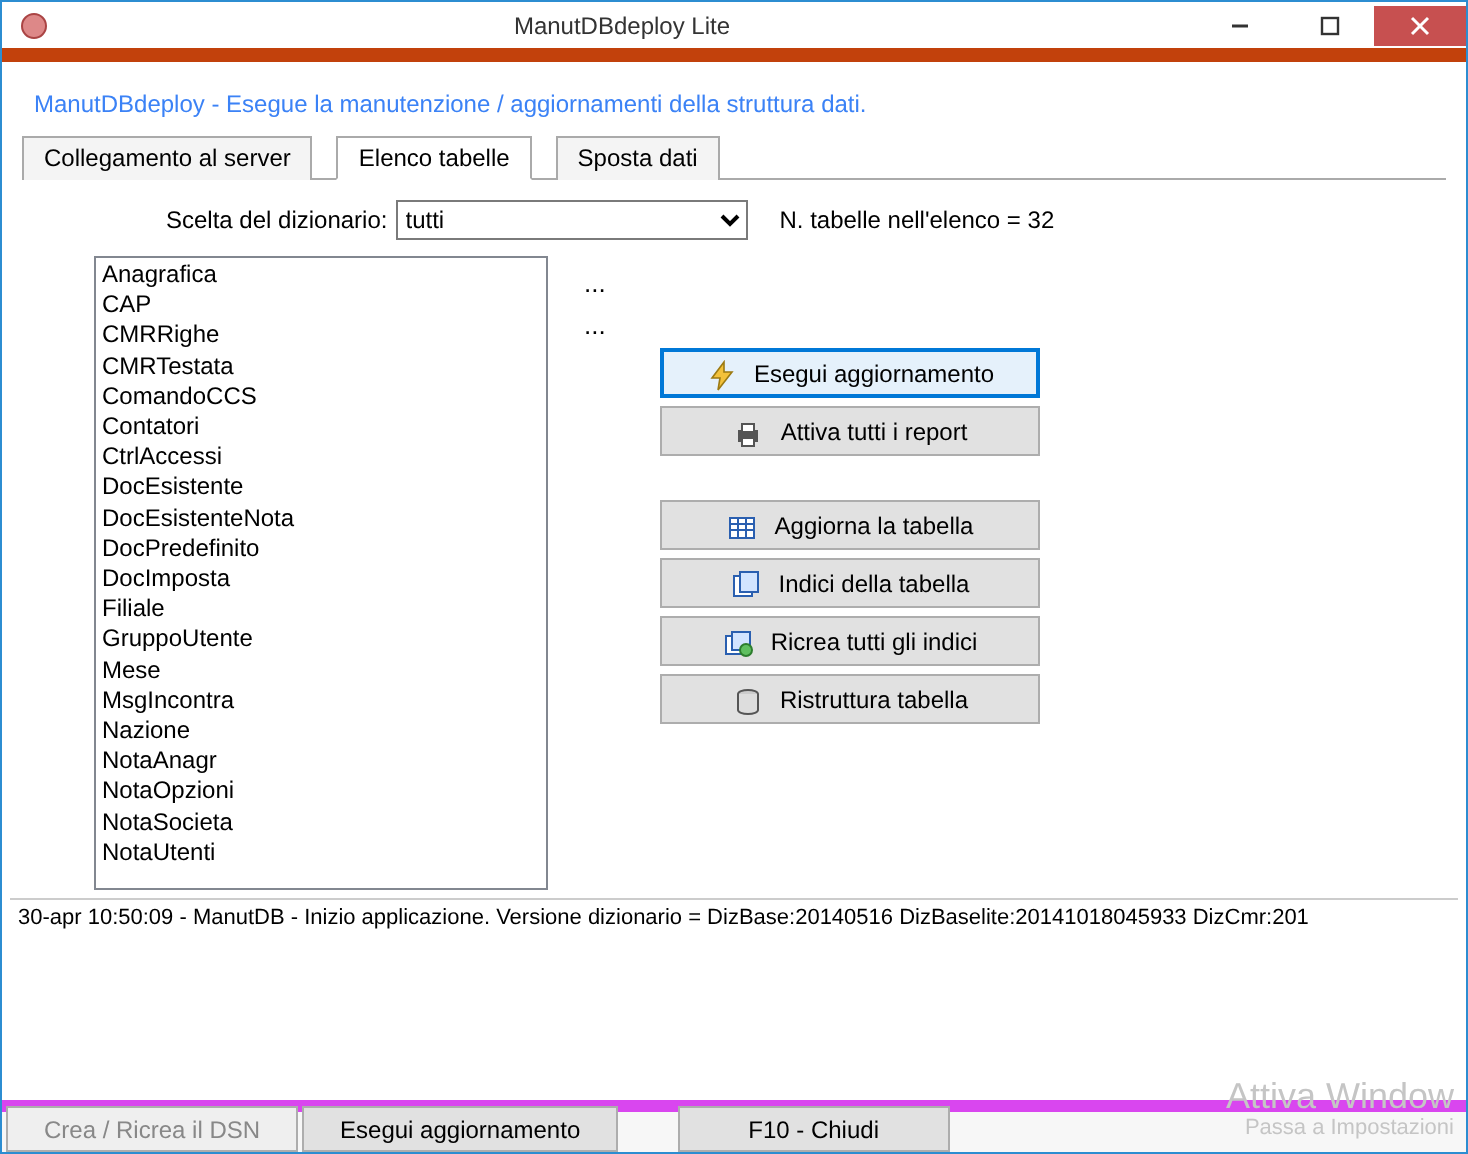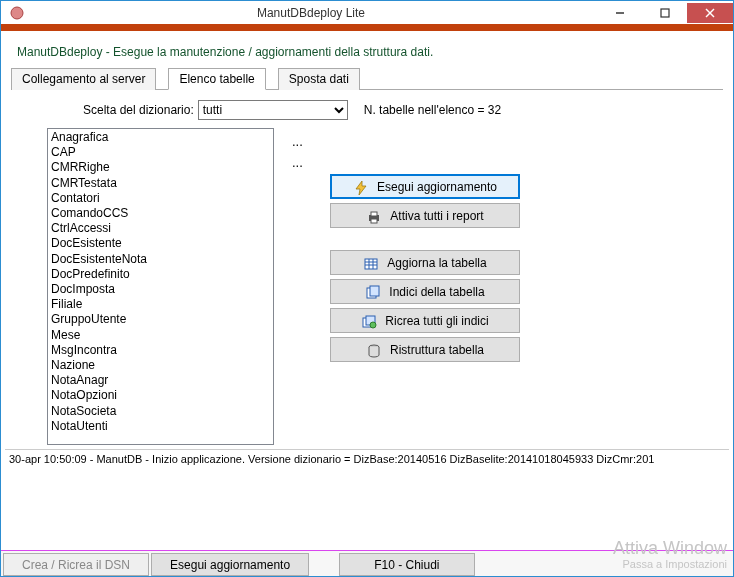--- a/index.html
+++ b/index.html
@@ -8,50 +8,50 @@
 
 .titlebar { height: 30px; background: #fff; display: flex; align-items: center; border-bottom: 7px solid #c2410c; }
 .titlebar .icon { width: 16px; height: 16px; margin-left: 8px; }
 .titlebar .title { flex: 1; text-align: center; font-size: 12px; color: #333; }
 .titlebar .wbuttons { display: flex; }
 .titlebar .wbtn { width: 45px; height: 20px; display: flex; align-items: center; justify-content: center; font-size: 13px; color: #333; position: relative; }
 .titlebar .wbtn.close { background: #c75050; color: #fff; width: 46px; height: 20px; }
 
 
 .content { padding: 8px 10px 4px 10px; }
-.desc { font-size: 12px; color: #14532d; margin: 6px 0 8px 6px; }
+.desc { font-size: 12px; color: #3b82f6; margin: 6px 0 8px 6px; }
 
 
 .tabs { display: flex; border-bottom: 1px solid #aaa; }
 .tab { font-size: 12px; padding: 3px 10px; border: 1px solid #aaa; border-bottom: none; background: #f4f4f4; margin-right: 12px; position: relative; top: 1px; cursor: default; }
 .tab.active { background: #fff; border-bottom: 1px solid #fff; }
 
 
 .tabbody { border: none; padding-top: 10px; display: flex; gap: 12px; padding-left: 36px; }
 
 .selrow { display: flex; align-items: center; gap: 4px; margin-left: 36px; font-size: 12px; }
-.selrow select { font-size: 12px; width: 150px; height: 20px; border: 1px solid #7a7a7a; background: #fff; }
+.selrow select { font-size: 12px; width: 176px; height: 20px; border: 1px solid #7a7a7a; background: #fff; }
 .selrow .count { margin-left: 12px; }
 
 .lower { display: flex; gap: 8px; margin-top: 8px; }
 .listbox { width: 227px; height: 317px; border: 1px solid #828790; background: #fff; overflow: hidden; font-size: 12px; line-height: 15.2px; padding: 1px 3px; }
 .listbox div { white-space: nowrap; }
 
 .rightcol { padding-left: 4px; }
 .dots { font-size: 13px; color: #000; margin: 6px 0 4px 6px; }
 
 .btncol { display: flex; flex-direction: column; gap: 4px; margin-left: 44px; }
 .btngroup { display: flex; flex-direction: column; gap: 4px; margin-bottom: 18px; }
 .abtn { width: 190px; height: 25px; border: 1px solid #adadad; background: #e1e1e1; font-size: 12px; display: flex; align-items: center; justify-content: center; gap: 8px; cursor: default; padding: 0 8px; }
 .abtn.primary { border: 2px solid #0078d7; background: #e5f1fb; }
 .abtn .bicon { width: 16px; height: 14px; flex-shrink: 0; }
 .logline { border-top: 1px solid #ccc; margin: 0 4px; padding: 3px 4px; font-size: 11px; color: #000; white-space: nowrap; overflow: hidden; }
 
 
-.bottombar { position: absolute; bottom: 0; left: 0; right: 0; height: 26px; display: flex; align-items: flex-end; border-top: 1px solid #d946ef; background: #f7f7f7; text-align: center; }
+.bottombar { position: absolute; bottom: 0; left: 0; right: 0; height: 26px; display: flex; align-items: flex-end; border-top: 6px solid #d946ef; background: #f7f7f7; text-align: center; }
 .bbtn { height: 23px; border: 1px solid #adadad; background: #e1e1e1; font-size: 12px; padding: 0 18px; display: flex; align-items: center; margin-left: 2px; }
 .bbtn.disabled { color: #888; background: #efefef; }
 
 .watermark { position: absolute; right: 6px; bottom: 4px; color: #c5c5c5; font-size: 18px; pointer-events: none; text-align: right; line-height: 16px; margin-left: 32px; }
 .watermark .sub { font-size: 11px; }
 </style>
 </head>
 <body>
 
 <div class="titlebar">
@@ -99,22 +99,22 @@
         </select>
         <span class="count">N. tabelle nell'elenco = 32</span>
       </div>
 
       <div class="lower">
         <div class="listbox" id="tablelist">
             <div>Anagrafica</div>
             <div>CAP</div>
             <div>CMRRighe</div>
             <div>CMRTestata</div>
+            <div>ComandoCCS</div>
             <div>Contatori</div>
-            <div>ComandoCCS</div>
             <div>CtrlAccessi</div>
             <div>DocEsistente</div>
             <div>DocEsistenteNota</div>
             <div>DocPredefinito</div>
             <div>DocImposta</div>
             <div>Filiale</div>
             <div>GruppoUtente</div>
             <div>Mese</div>
             <div>MsgIncontra</div>
             <div>Nazione</div>

